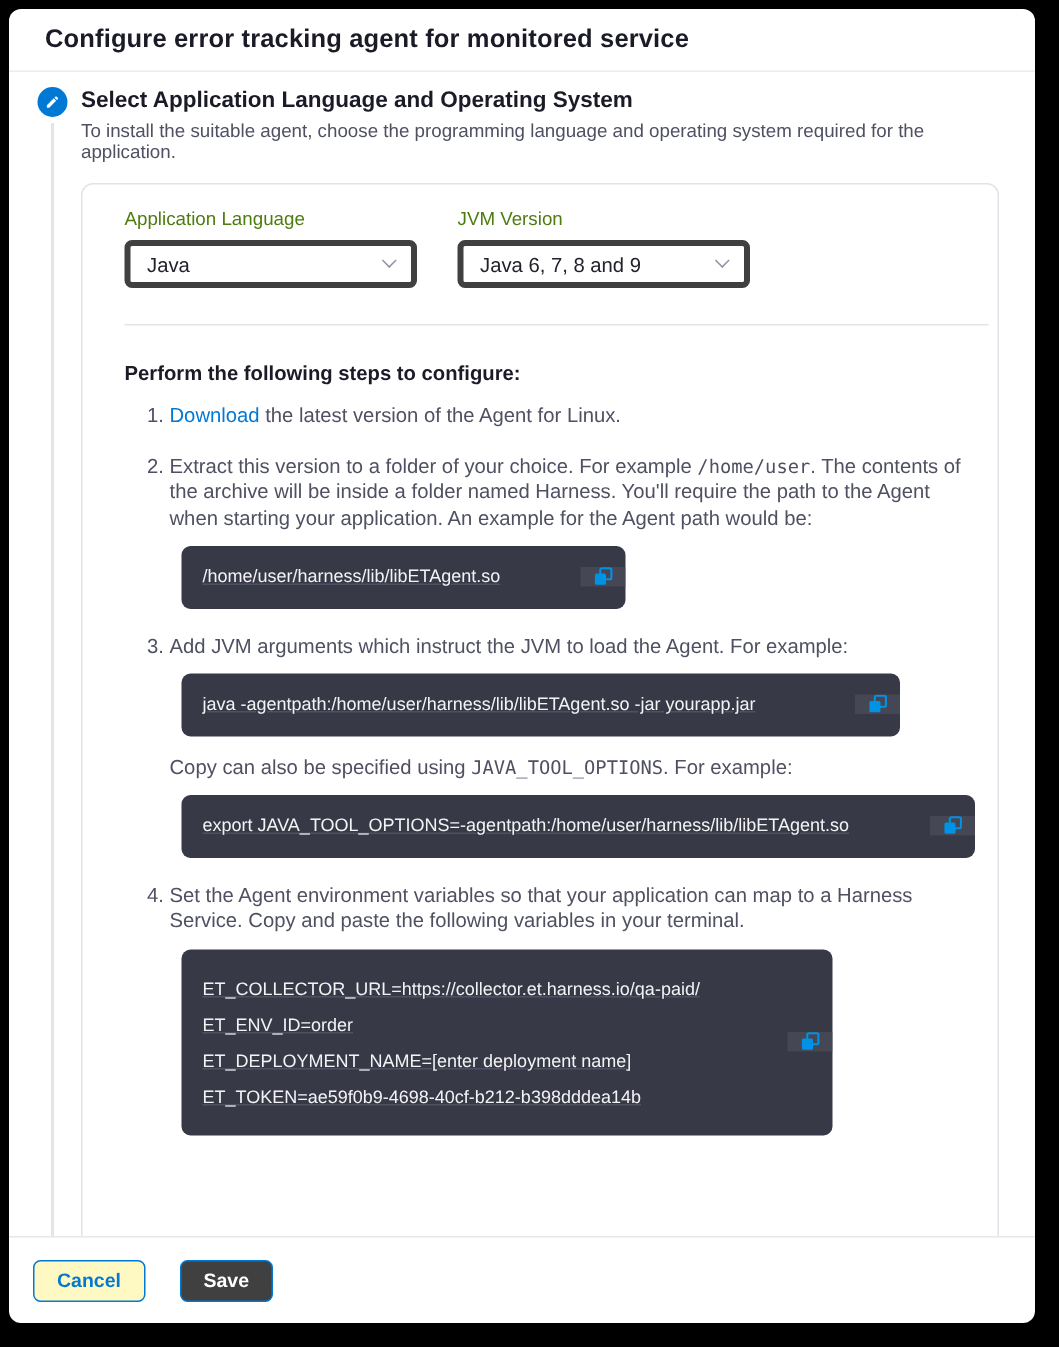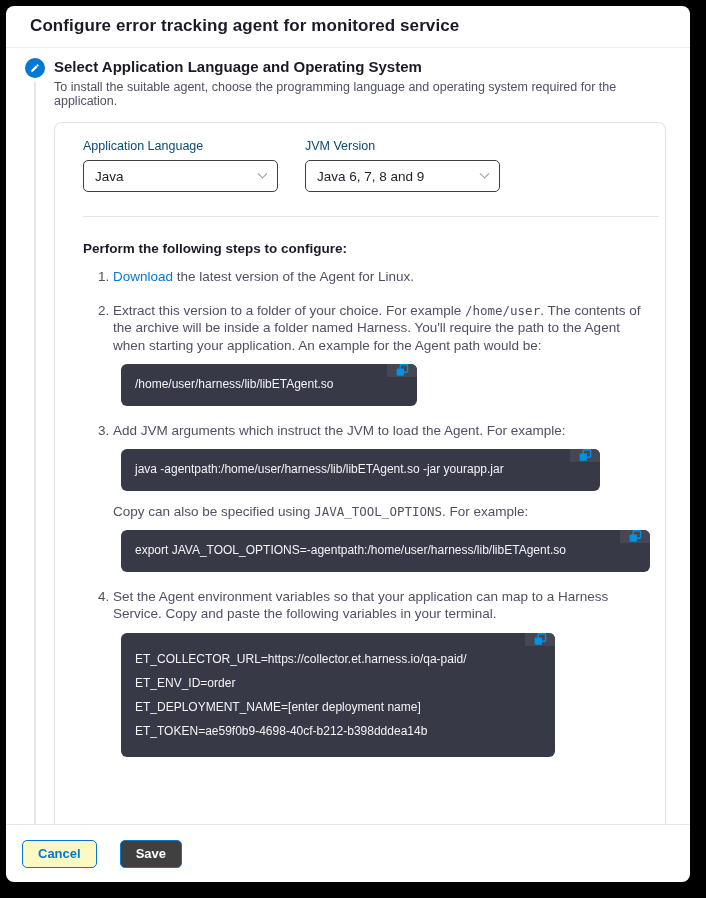--- a/index.html
+++ b/index.html
@@ -85,26 +85,26 @@
     border-bottom: none;
     border-radius: 8px 8px 0 0;
     padding: 16px 0 0 28px;
     flex: 1 1 auto;
     background: #fff;
   }
   .form-row { display: flex; gap: 27px; }
   .form-group { width: 195px; }
   .form-label {
     font-size: 12.5px;
-    color: #0c4a6e;
+    color: #4d7c0f;
     margin-bottom: 7px;
   }
   .select {
     height: 32px;
-    border: 1px solid #404040;
+    border: 4px solid #404040;
     border-radius: 5px;
     background: #fff;
     display: flex;
     align-items: center;
     justify-content: space-between;
     padding: 0 11px;
     cursor: pointer;
   }
   .select-value {
     font-size: 13.5px;
@@ -144,25 +144,26 @@
     cursor: pointer;
   }
   .mono {
     font-family: "DejaVu Sans Mono", monospace;
     font-size: 12.5px;
   }
   .para { margin: 12px 0 10px 0; }
   
   .code {
     display: flex;
-    align-items: flex-start;
+    align-items: center;
     background: #383946;
     border-radius: 6px;
     margin: 10px 0 6px 8px;
     overflow: hidden;
+    text-decoration: underline;
   }
   .code-text {
     flex: 1 1 auto;
     color: #F3F3F6;
     font-size: 12px;
     padding: 12px 14px;
     white-space: nowrap;
     overflow: hidden;
   }
   .code-text.multiline {

